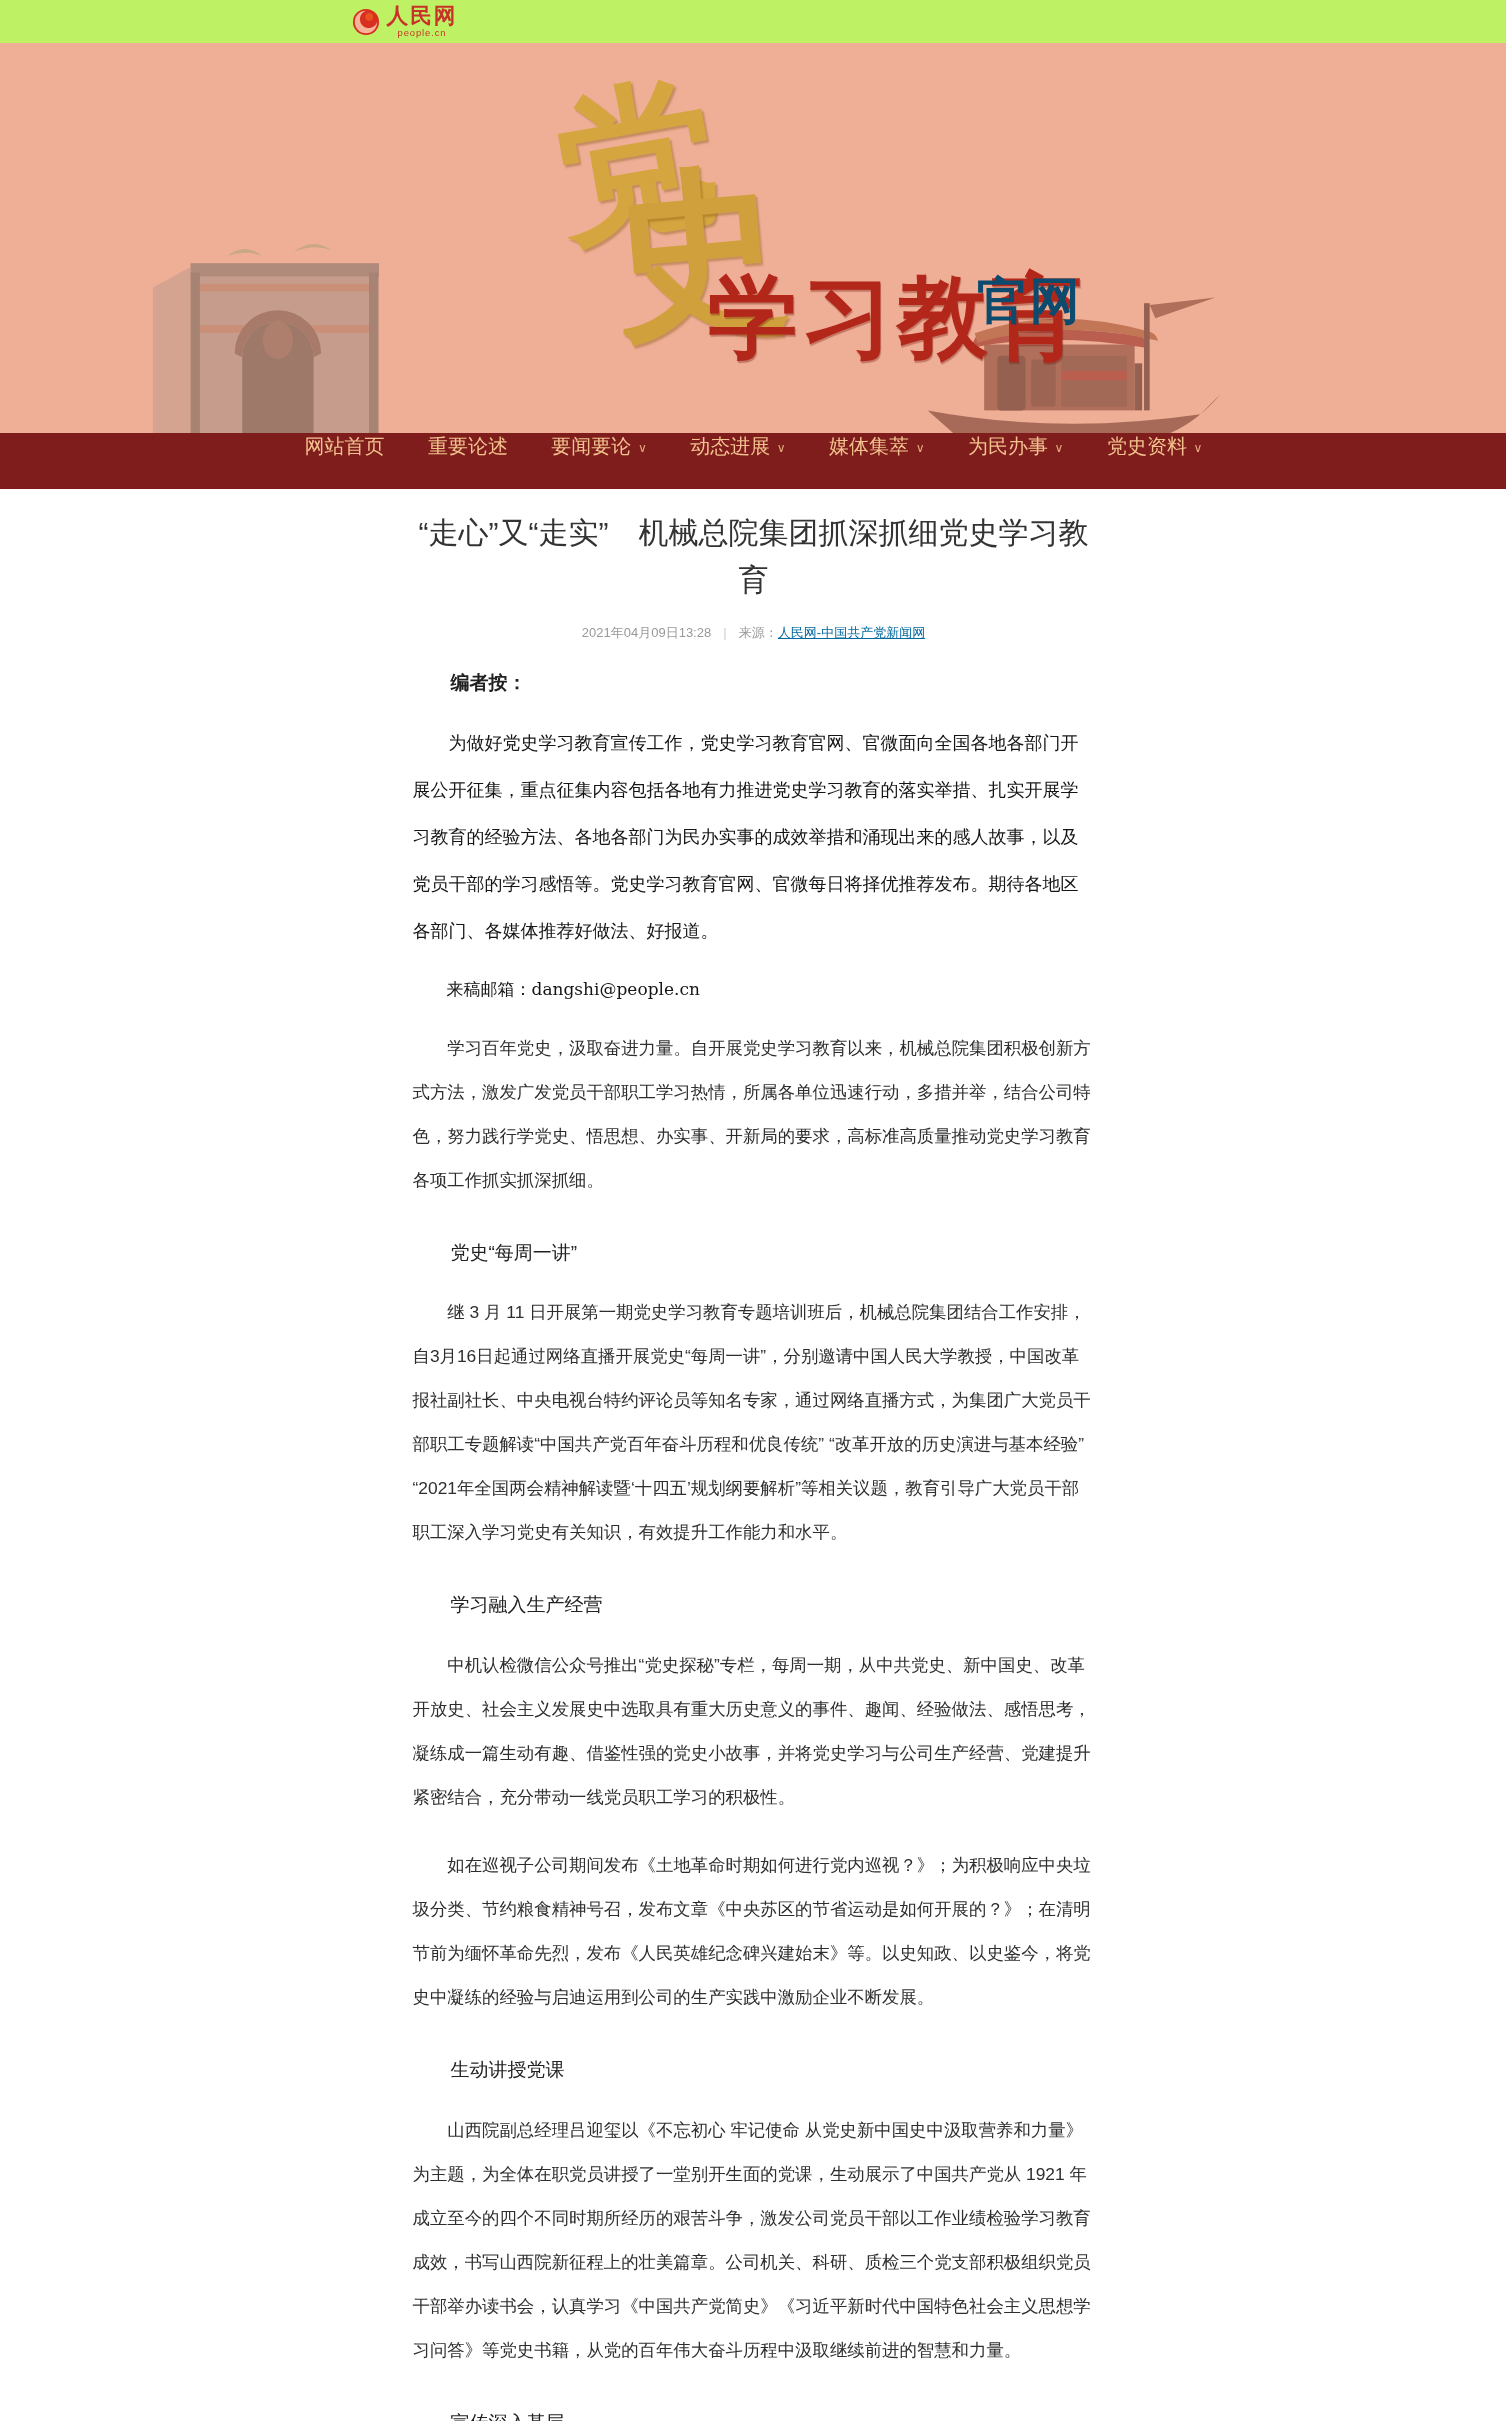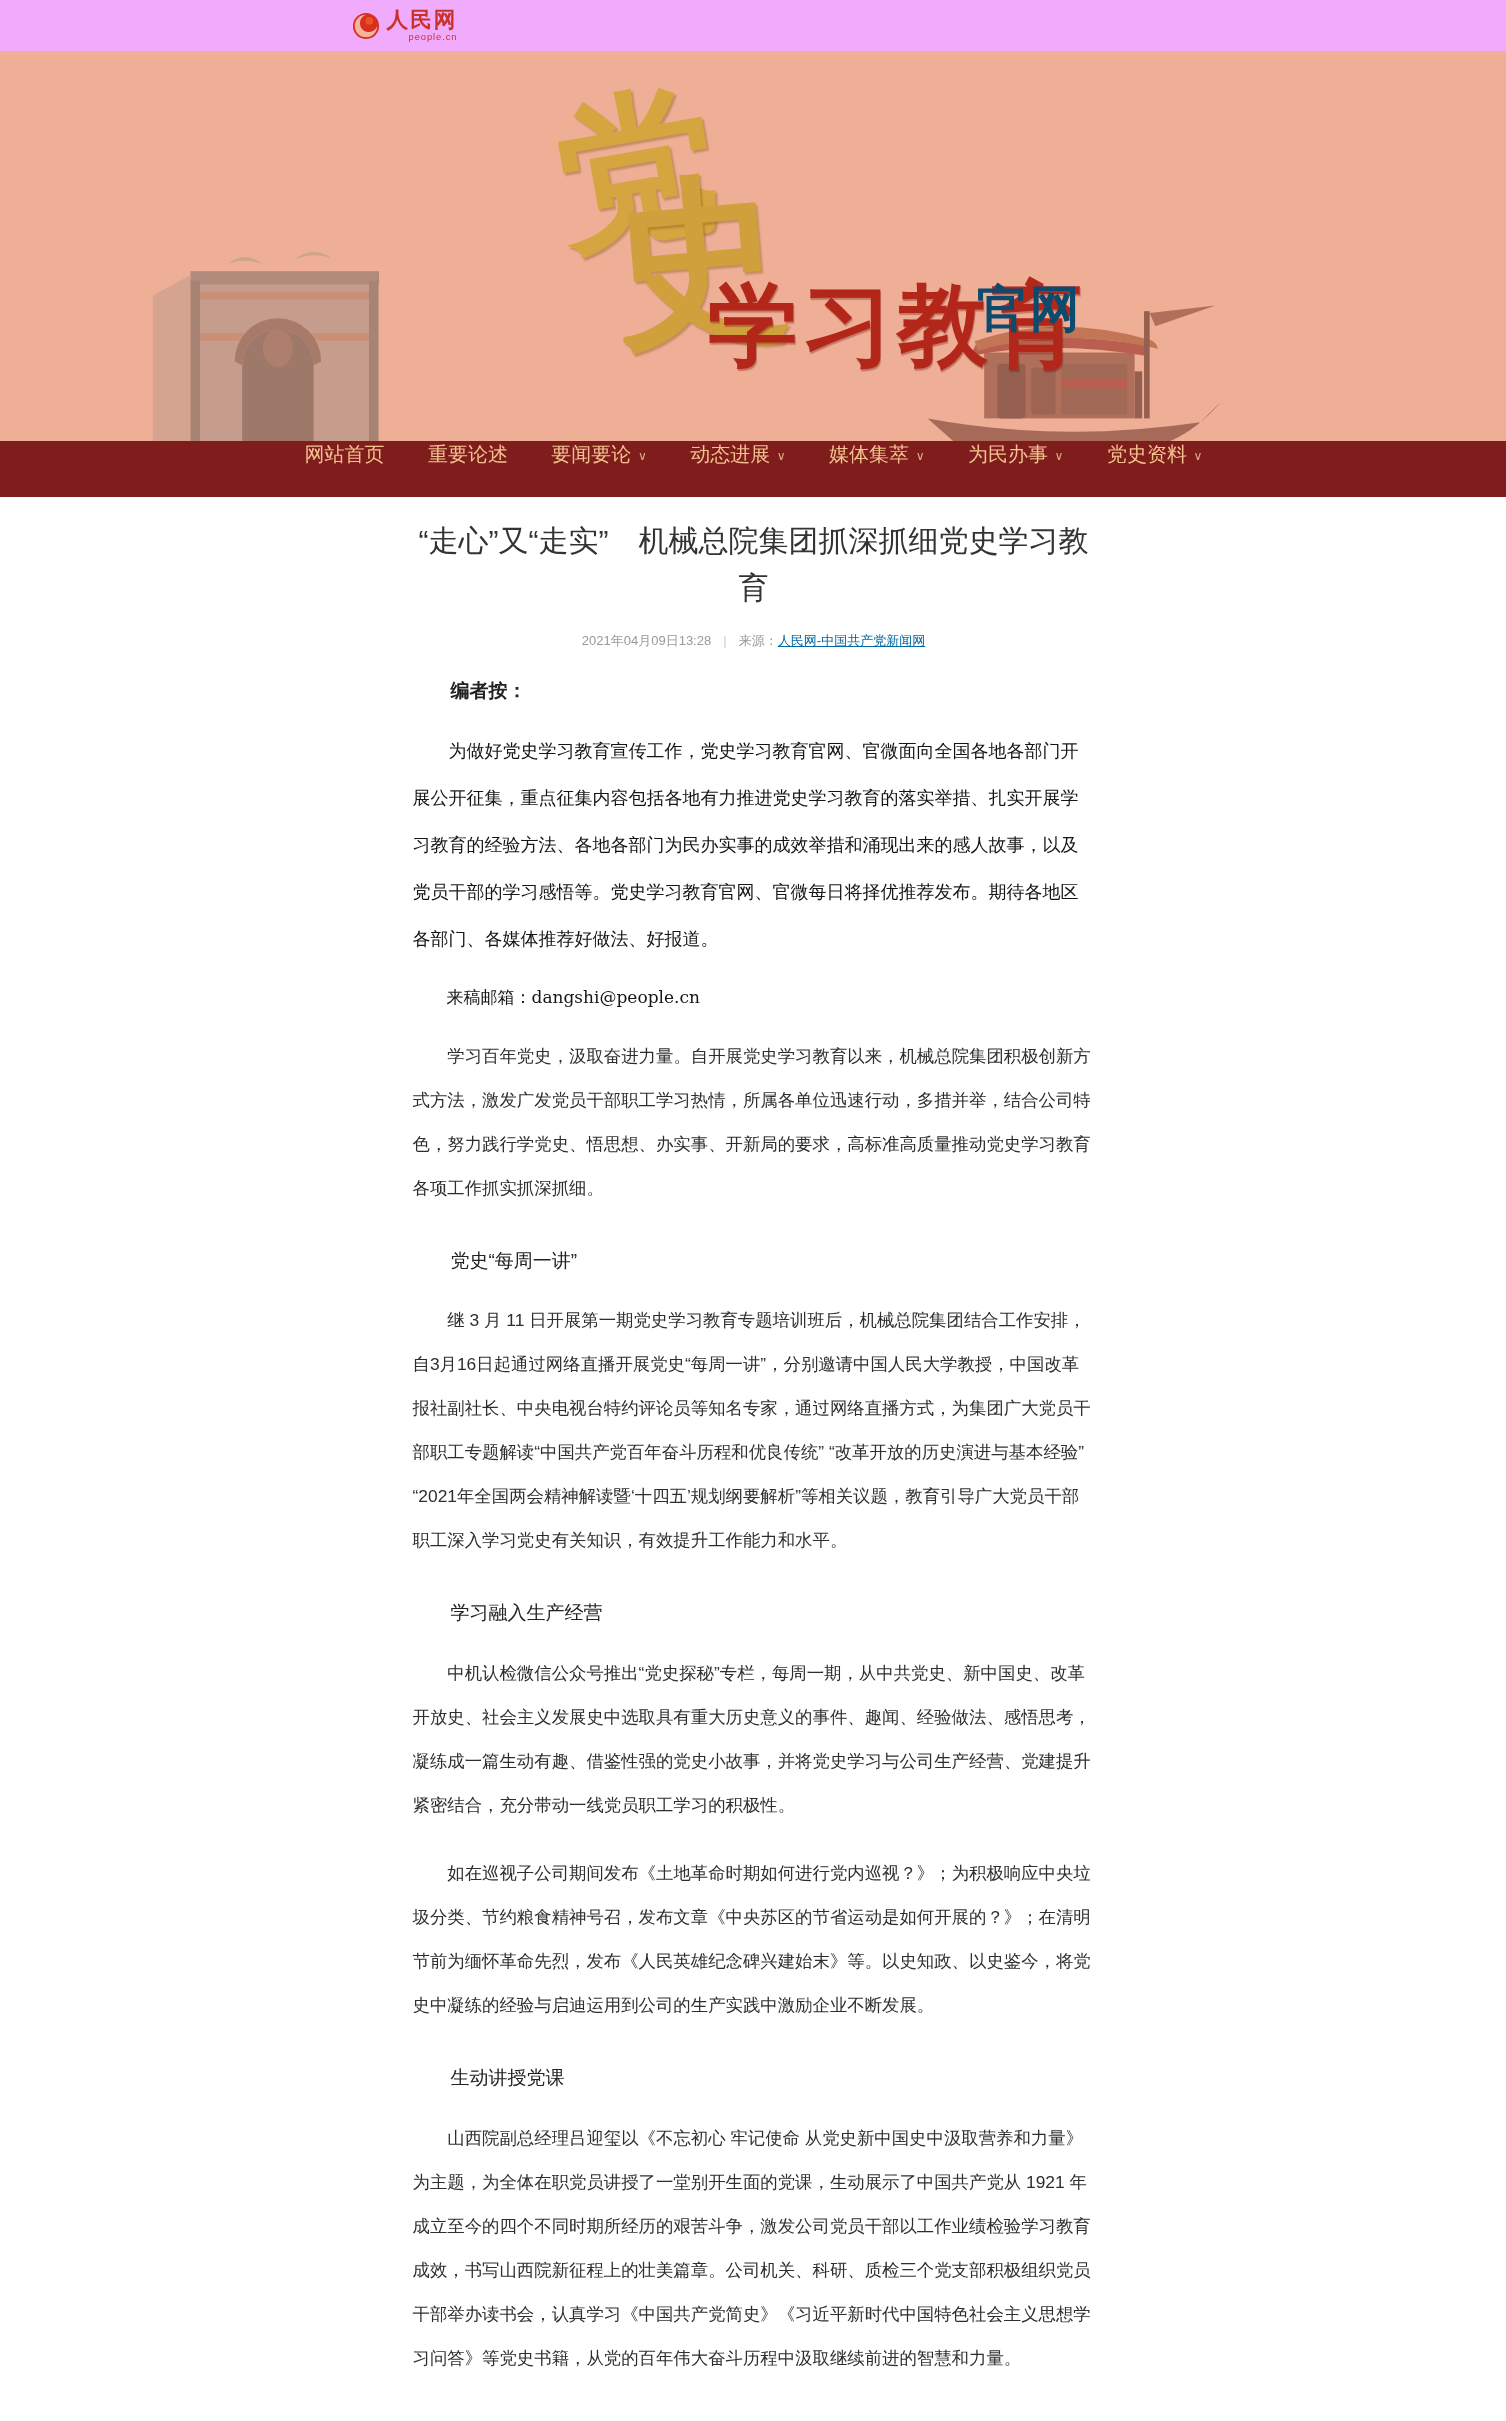--- a/index.html
+++ b/index.html
@@ -1,25 +1,25 @@
 <!DOCTYPE html>
 <html style="font-size:15px"><head>
 <meta charset="utf-8">
 <style>
   * { box-sizing: border-box; }
   html,body { margin:0; padding:0; background:#fff; }
   body { width:1507px; font-family:"Liberation Sans","DejaVu Sans",sans-serif; color:#333; }
 
   
-  .topbar { height:51px; background:#f0abfc; display:flex; align-items:center; }
+  .topbar { height:43px; background:#bef264; display:flex; align-items:center; }
   .pd-logo { margin-left:352px; display:flex; align-items:center; gap:6.6px; cursor:pointer; }
   .pd-swirl { width:28px; height:28px; }
   .pd-logo-txt { display:flex; flex-direction:column; line-height:1; }
   .pd-logo-cn { color:#c93228; font-size:21.7px; font-weight:bold; font-family:"Liberation Serif","DejaVu Serif",serif; letter-spacing:1.9px; }
-  .pd-logo-en { color:#c93228; font-size:9.4px; text-align:right; margin-top:0.9px; letter-spacing:0.9px; }
+  .pd-logo-en { color:#c93228; font-size:9.4px; text-align:center; margin-top:0.9px; letter-spacing:0.9px; }
 
   
   .banner { position:relative; height:390px; overflow:hidden;
     background-image:
       linear-gradient(180deg, rgba(222,42,32,.92) 0%, rgba(233,86,66,.55) 20%, rgba(246,190,170,.12) 52%, rgba(0,0,0,0) 68%),
       radial-gradient(772px 433px at 90% 34%, rgba(205,42,30,.50), rgba(205,42,30,0) 62%),
       radial-gradient(659px 395px at 47% 58%, rgba(253,238,228,.55), rgba(253,238,228,0) 70%),
       linear-gradient(135deg,#e6432d 0%,#ee9a80 30%,#f4c9b7 52%,#eeab94 72%,#dd6síne? 0, #dc6247 100%);
     background-color:#eea留88;
   }

